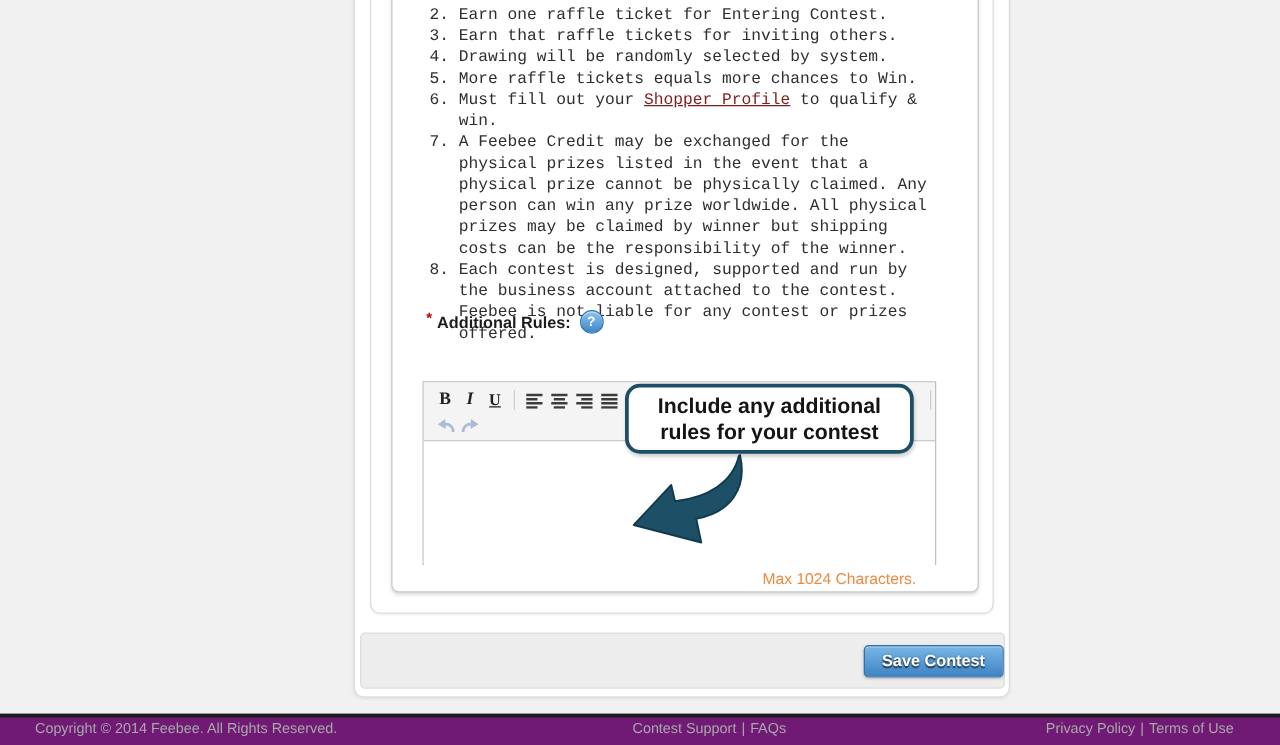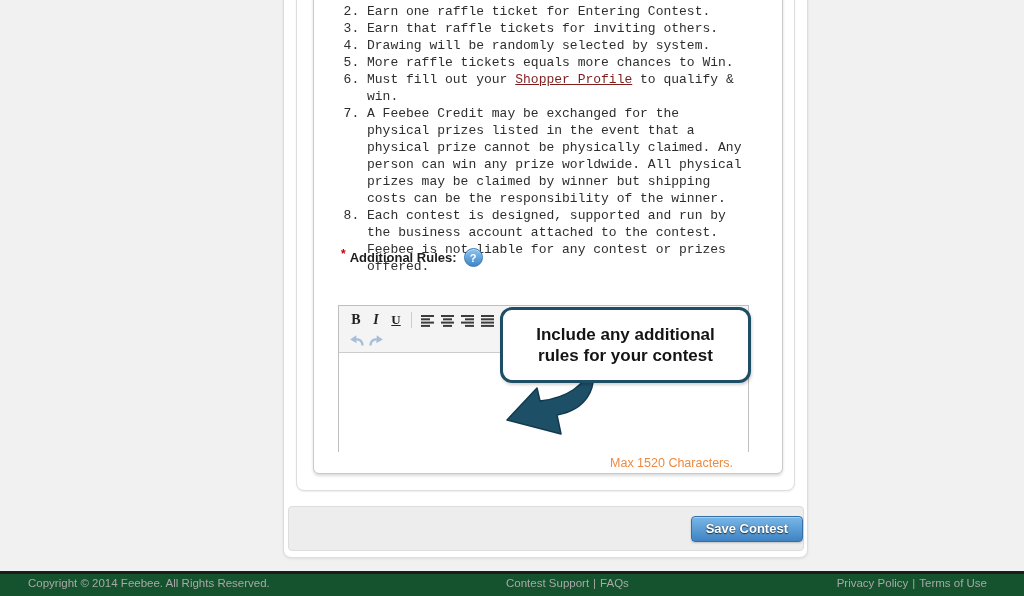--- a/index.html
+++ b/index.html
@@ -38,41 +38,41 @@
   .tb-row2{position:absolute;left:7px;top:26px;display:flex;align-items:center;height:18px;}
   .tb-btn{width:20px;height:18px;display:flex;align-items:center;justify-content:center;cursor:pointer;}
   .tb-bold{font-family:"Liberation Serif",serif;font-weight:bold;font-size:14px;color:#222;}
   .tb-italic{font-family:"Liberation Serif",serif;font-style:italic;font-weight:bold;font-size:14px;color:#222;}
   .tb-under{font-family:"Liberation Serif",serif;font-weight:bold;font-size:13px;text-decoration:underline;color:#222;}
   .tb-sep{width:1px;height:16px;background:#ccc;margin:0 5px;}
   .tb-sep-right{position:absolute;right:3px;top:6px;width:1px;height:16px;background:#ccc;}
   .editor-body{height:100px;background:#fff;cursor:text;}
 
   
-  .callout{position:absolute;left:500px;top:307px;width:225px;height:50px;padding:10px;
+  .callout{position:absolute;left:500px;top:307px;width:225px;height:50px;padding:0;
     background:#fff;border:3px solid #1d4e66;border-radius:12px;z-index:5;
     display:flex;flex-direction:column;align-items:center;justify-content:center;
     font-weight:bold;font-size:17px;line-height:21px;color:#141414;text-align:center;
     box-shadow:1px 2px 3px rgba(0,0,0,.18);}
   .big-arrow{position:absolute;left:494px;top:360px;z-index:4;}
 
   .max-note{position:absolute;left:338px;top:456px;width:395px;text-align:right;
     font-size:12.5px;color:#ed8a3f;}
 
   
   .save-strip{position:absolute;left:288px;top:506px;width:514px;height:43px;
     background:#ededed;border:1px solid #ddd;border-radius:4px;
     display:flex;align-items:center;justify-content:flex-end;}
   .save-btn{padding:4px 14px 5px;font-size:13px;font-weight:bold;color:#fff;
     background:linear-gradient(#79b7e8,#3f83c3);border:1px solid #336fa8;border-radius:4px;
     text-shadow:0 1px 1px rgba(0,0,0,.6),0 0 2px rgba(0,0,0,.35);
     box-shadow:inset 0 1px 0 rgba(255,255,255,.35),0 1px 2px rgba(0,0,0,.2);cursor:pointer;}
 
   
-  .footer{position:absolute;left:0;bottom:0;width:1024px;height:22px;background:#14532d;
+  .footer{position:absolute;left:0;bottom:0;width:1024px;height:22px;background:#701a75;
     border-top:3px solid #1c1c1c;font-size:11.5px;color:#a8a8a8;text-align:center;}
   .footer a{color:#a8a8a8;text-decoration:none;cursor:pointer;}
   .ft-left{position:absolute;left:28px;top:3px;}
   .ft-center{position:absolute;left:506px;top:3px;}
   .ft-right{position:absolute;right:37px;top:3px;}
   .ft-sep{margin:0 4px;}
 </style>
 </head>
 <body>
 
@@ -174,21 +174,21 @@
     <span>Include any additional</span>
     <span>rules for your contest</span>
   </div>
 
   <div class="big-arrow">
     <svg width="126" height="86" viewBox="0 0 126 86">
       <path d="M98 4 C104 30 91 50 63 55 L67 74 L13 60 L43 28 L46 41 C72 38 92 26 97 5 Z" fill="#1d4f66" stroke="#123a4e" stroke-width="1.5" stroke-linejoin="round"></path>
     </svg>
   </div>
 
-  <div class="max-note">Max 1520 Characters.</div>
+  <div class="max-note">Max 1024 Characters.</div>
 
   <div class="save-strip">
     <button class="save-btn">Save Contest</button>
   </div>
 
   <div class="footer">
     <span class="ft-left">Copyright © 2014 Feebee. All Rights Reserved.</span>
     <span class="ft-center">
       <a>Contest Support</a><span class="ft-sep">|</span><a>FAQs</a>
     </span>

